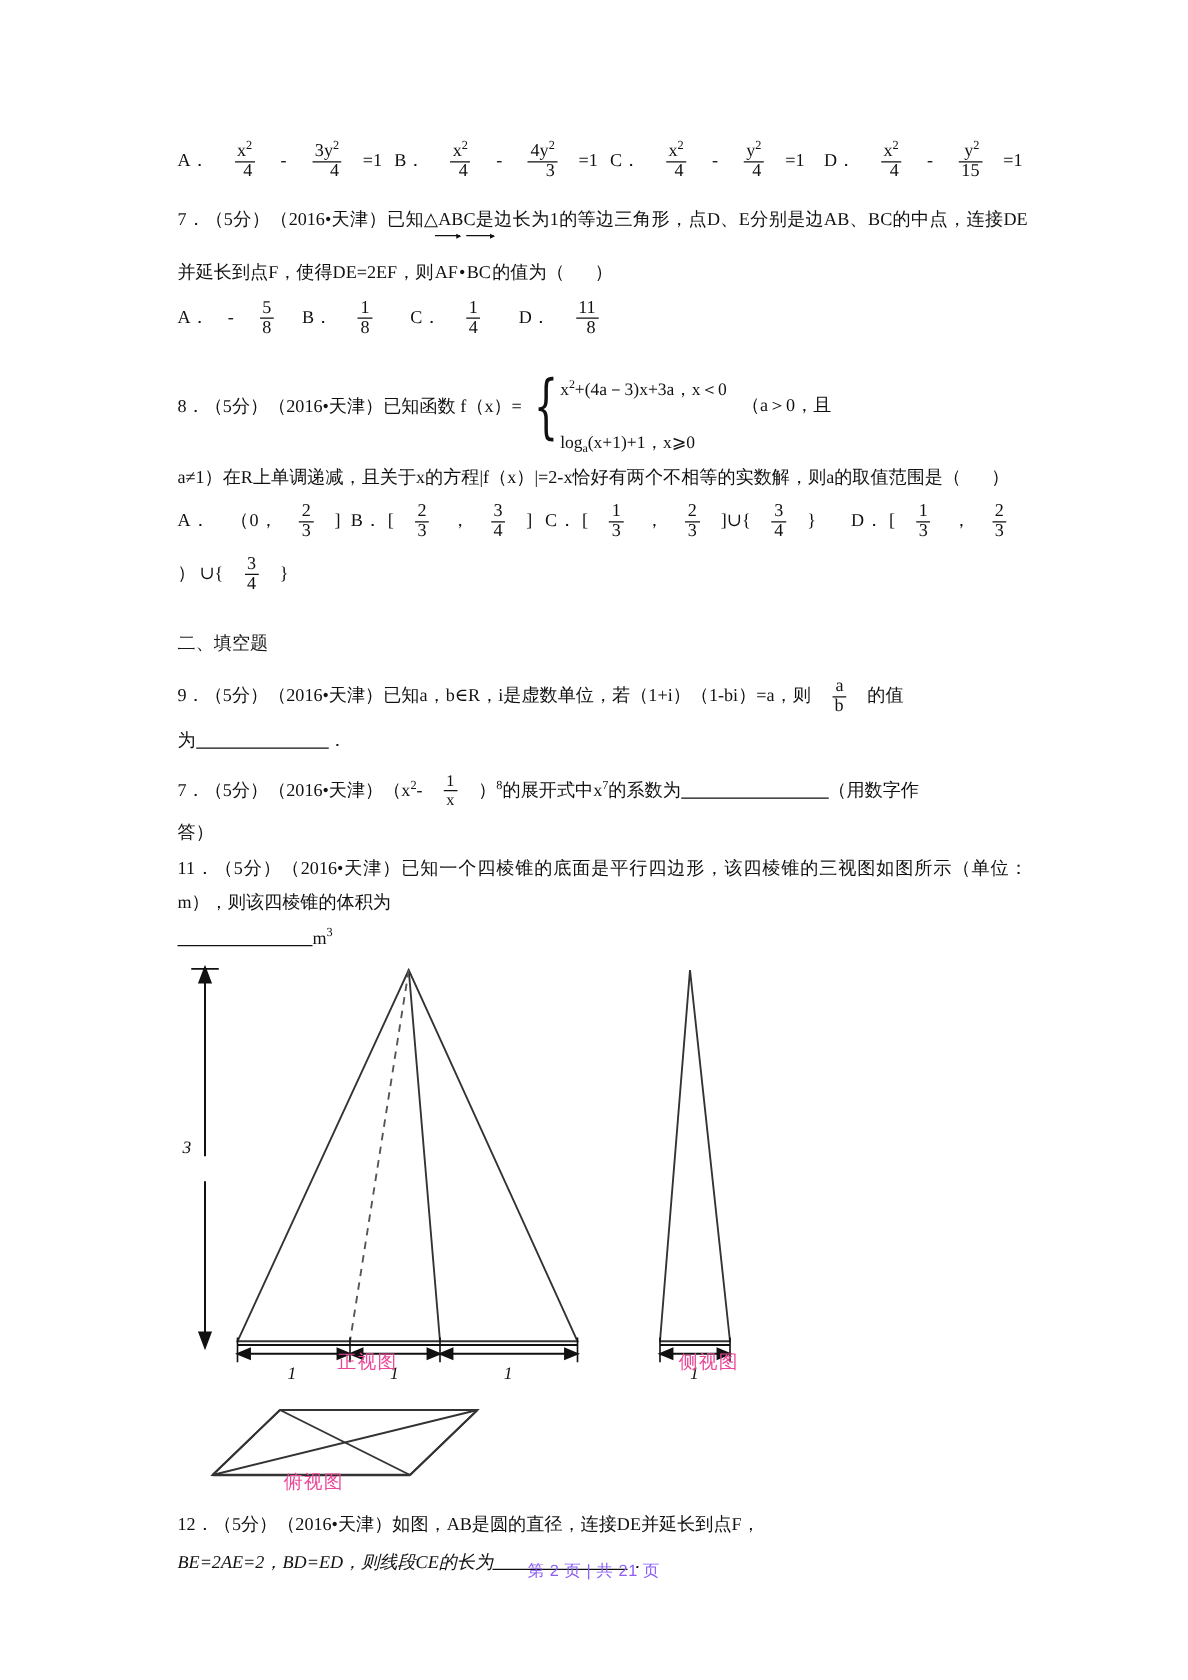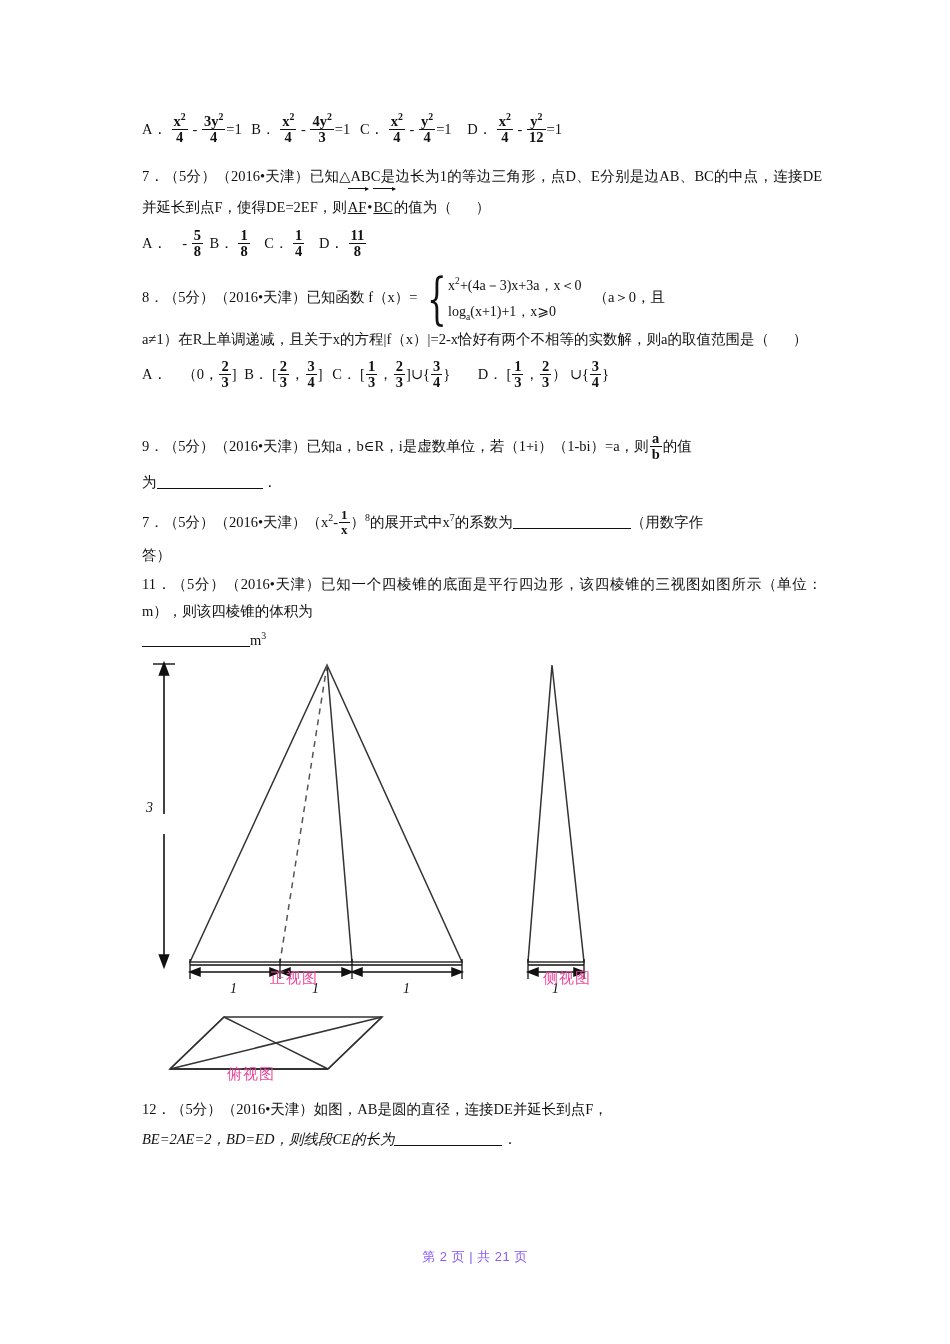--- a/index.html
+++ b/index.html
@@ -40,48 +40,46 @@
 
   .sec-title {
     font-size: 14.5px;
     line-height: 26px;
   }
 
   
   .frac {
     display: inline-block;
     vertical-align: -0.52em;
-    text-align: center;
+    text-align: right;
     line-height: 1.02;
-    margin: 0 1px;
+    margin: 0 17px;
     font-size: 14.5px;
-    font-weight: bold;
   }
   .frac > .num {
     display: block;
     padding: 0 2px 0px 2px;
     border-bottom: 1.1px solid #111;
     white-space: nowrap;
   }
   .frac > .den {
     display: block;
     padding: 0px 2px 0 2px;
     white-space: nowrap;
   }
   .frac.small { font-size: 13px; vertical-align: -0.5em; }
 
   sup.ex { font-size: 0.68em; vertical-align: super; line-height: 0; }
   sub.ix { font-size: 0.68em; vertical-align: sub; line-height: 0; }
 
   .vecwrap {
     display: inline-block;
     position: relative;
-    padding-top: 3px;
+    padding-top: 14px;
     margin: 0 1px;
-    text-decoration: underline;
   }
   .vecwrap > .vbar {
     position: absolute;
     left: 0; right: -2px;
     top: -2px;
     height: 0;
     border-top: 1.4px solid #111;
   }
   .vecwrap > .vbar::after {
     content: "";
@@ -106,21 +104,21 @@
     transform: scaleX(0.55);
     margin-right: -7px;
     font-family: "DejaVu Serif", serif;
   }
   .piecewise .cases {
     display: inline-block;
     font-size: 14px;
     line-height: 26px;
     font-family: "Liberation Serif", serif;
   }
-  .piecewise .cases > div { white-space: nowrap; }
+  .piecewise .cases > div { white-space: nowrap; margin-top: 16px; }
 
   .blank {
     display: inline-block;
     border-bottom: 1.2px solid #111;
     height: 15px;
     vertical-align: -2px;
   }
 
   
   .figure {
@@ -199,21 +197,21 @@
       </span><span>=1</span>
 
       <span style="margin-left:12px;">D．</span>
       <span class="frac">
         <span class="num"><span>x</span><sup class="ex">2</sup></span>
         <span class="den">4</span>
       </span>
       <span>-</span>
       <span class="frac">
         <span class="num"><span>y</span><sup class="ex">2</sup></span>
-        <span class="den">12</span>
+        <span class="den">15</span>
       </span><span>=1</span>
     </div>
 
     <div class="spacer-sm"></div>
 
     <div class="qline qblock">
       <span>7．</span><span>（5分）</span><span>（2016•天津）</span><span>已知△ABC是边长为1的等边三角形，点D、E分别是边AB、BC的中点，连接DE并延长到点F，使得DE=2EF，则</span><span class="vecwrap"><span class="vbar"></span><span>AF</span></span><span>•</span><span class="vecwrap"><span class="vbar"></span><span>BC</span></span><span>的值为（</span><span style="display:inline-block;width:24px;"></span><span>）</span>
     </div>
 
     <div class="qline" style="line-height:40px;">
@@ -267,20 +265,21 @@
 
       <span style="margin-left:6px;">C．</span>
       <span>[</span><span class="frac"><span class="num">1</span><span class="den">3</span></span><span>，</span><span class="frac"><span class="num">2</span><span class="den">3</span></span><span>]</span><span>∪</span><span>{</span><span class="frac"><span class="num">3</span><span class="den">4</span></span><span>}</span>
 
       <span style="margin-left:24px;">D．</span>
       <span>[</span><span class="frac"><span class="num">1</span><span class="den">3</span></span><span>，</span><span class="frac"><span class="num">2</span><span class="den">3</span></span><span>）</span><span style="margin-left:3px;">∪</span><span>{</span><span class="frac"><span class="num">3</span><span class="den">4</span></span><span>}</span>
     </div>
 
     <div class="spacer-md"></div>
 
+    <div class="sec-title">二、填空题</div>
 
     <div class="spacer-sm"></div>
 
     <div class="qline" style="line-height:38px;">
       <span>9．</span><span>（5分）</span><span>（2016•天津）</span><span>已知a，b∈R，i是虚数单位，若（1+i）（1-bi）=a，则</span><span class="frac"><span class="num">a</span><span class="den">b</span></span><span>的值</span>
     </div>
     <div class="qline" style="line-height:34px;">
       <span>为</span><span class="blank" style="width:106px;"></span><span>．</span>
     </div>
 

